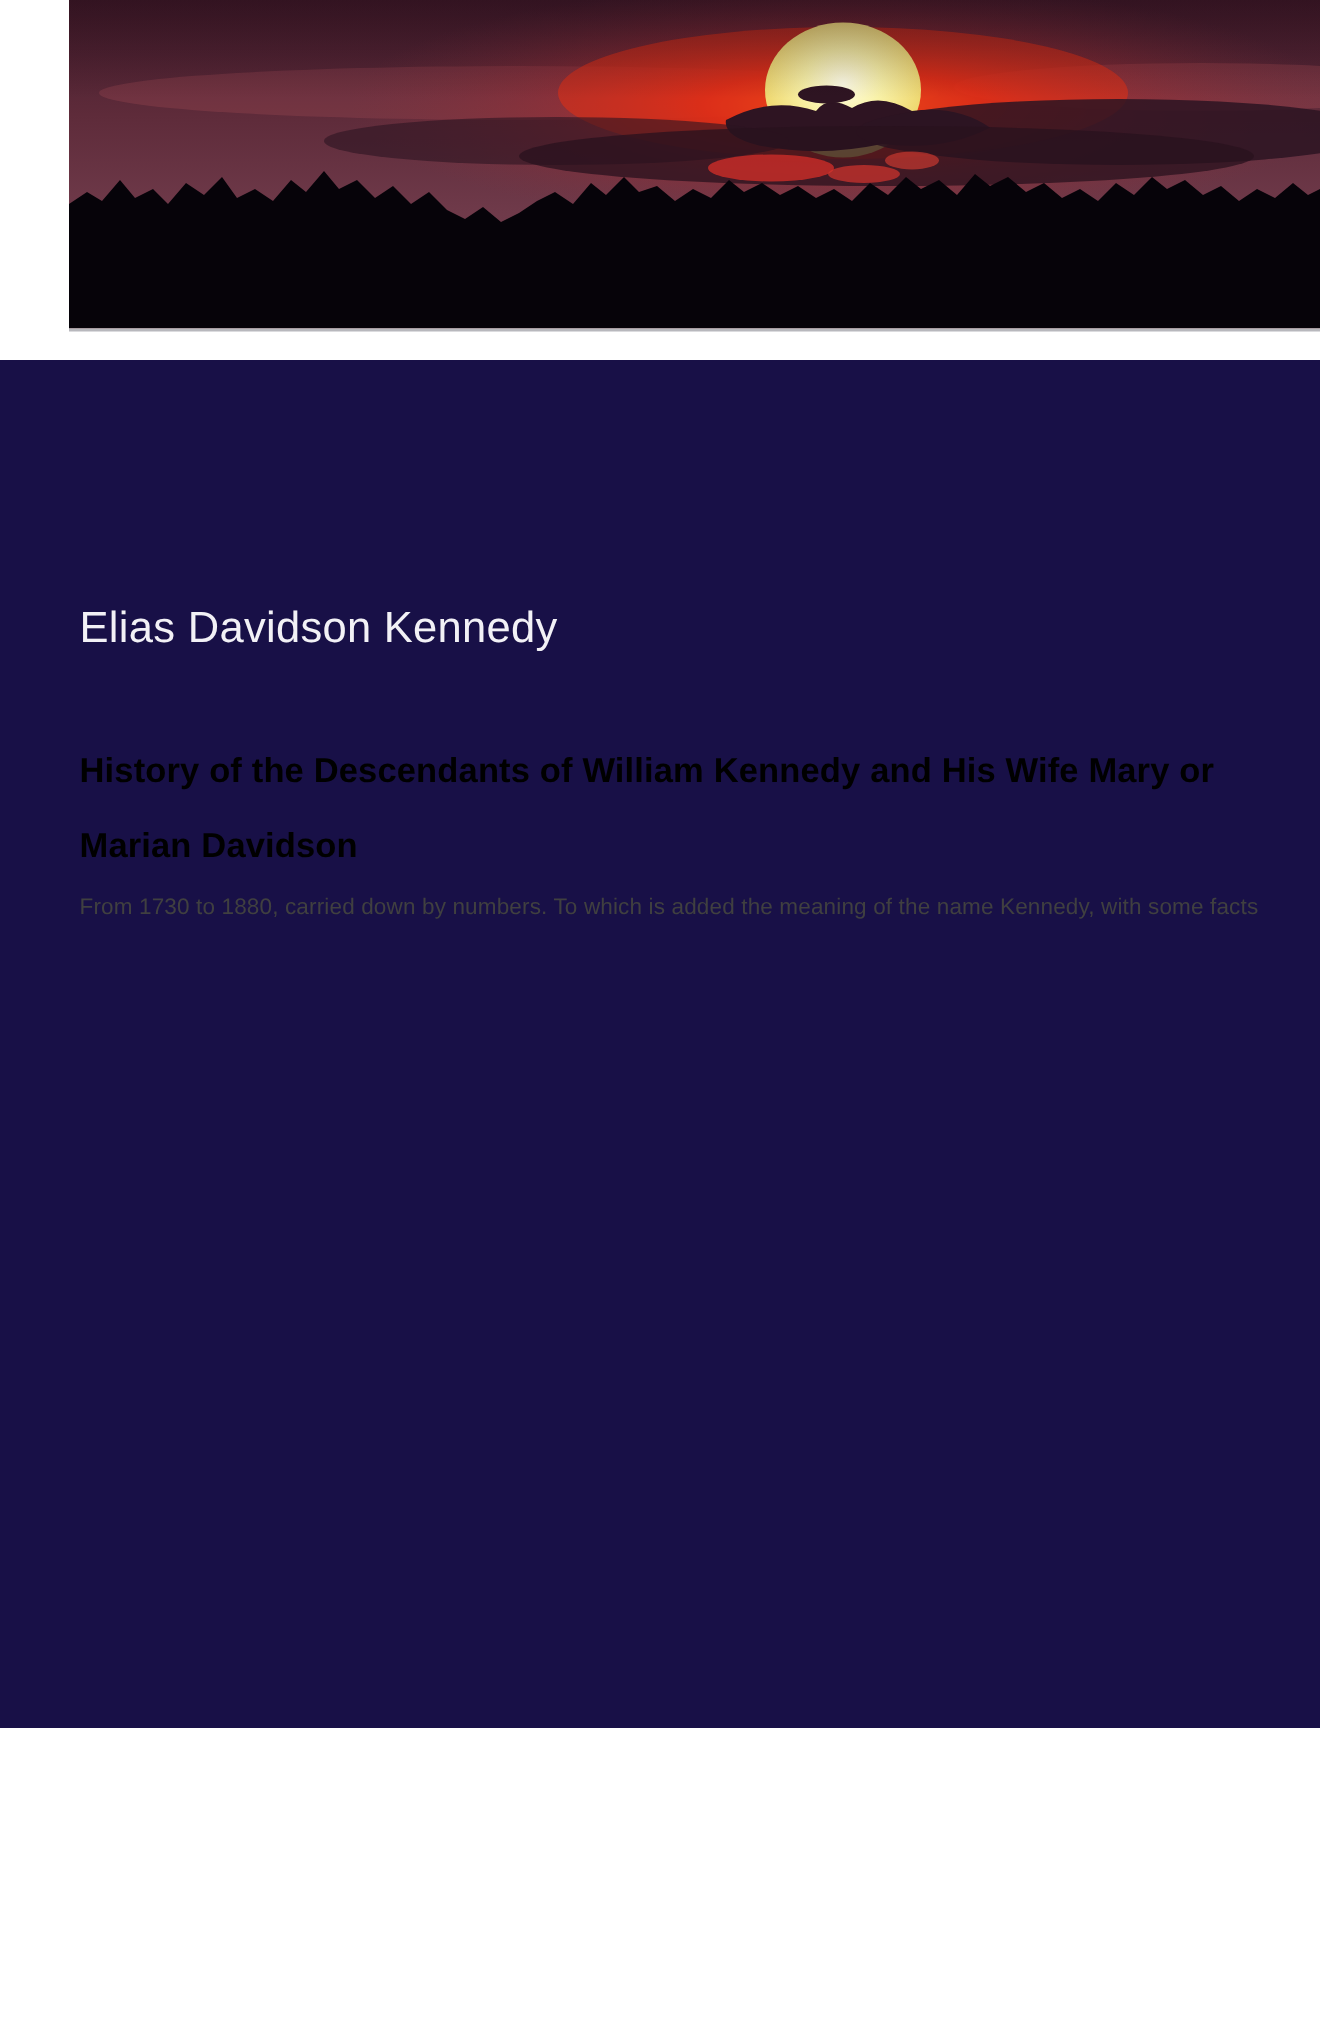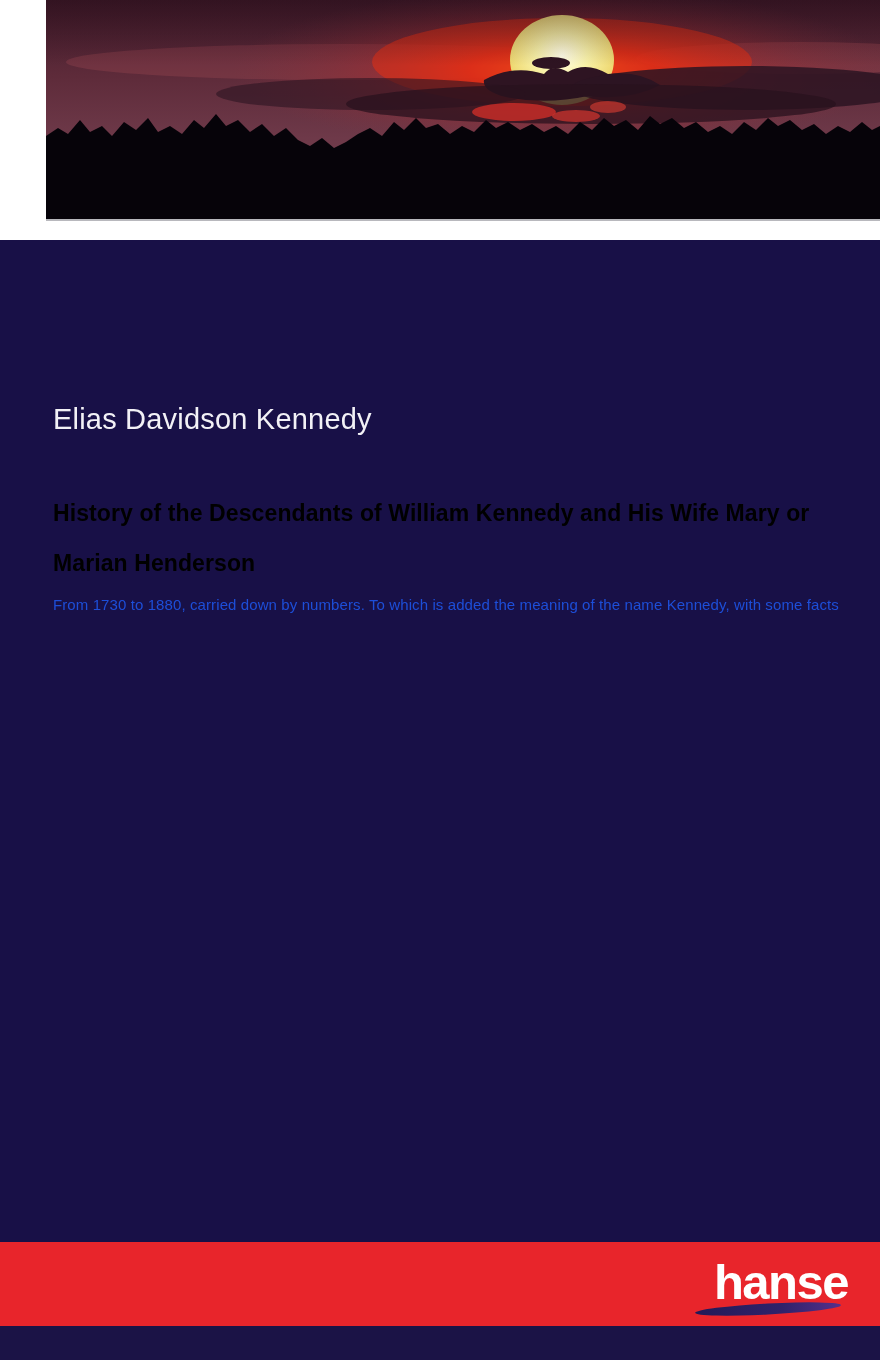--- a/index.html
+++ b/index.html
@@ -1,18 +1,18 @@
 <!DOCTYPE html>
 <html><head>
 <meta charset="utf-8">
 <style>
   html,body{margin:0;padding:0;background:#ffffff;}
   .page{
     position:relative;
-    width:880px;height:1360px;
+    width:880px;height:1152px;
     background:#ffffff;
     overflow:hidden;
     font-family:"Liberation Sans", sans-serif;
   }
   
   .photo{
     position:absolute;left:46px;top:0;width:834px;height:219px;
     box-shadow:0 2px 0 rgba(125,125,135,.55);
   }
   .photo svg{display:block;width:834px;height:219px;}
@@ -27,21 +27,21 @@
   }
   .title-line{
     position:absolute;left:53px;
     font-size:23px;font-weight:700;color:#000000;letter-spacing:.1px;
     white-space:nowrap;
   }
   .title-line.l1{top:500px;}
   .title-line.l2{top:550px;}
   .subtitle-line{
     position:absolute;left:53px;
-    font-size:15px;font-weight:400;color:#1d4ed8;letter-spacing:.1px;
+    font-size:15px;font-weight:400;color:#404040;letter-spacing:.1px;
     white-space:nowrap;
   }
   .subtitle-line.l1{top:596px;}
   .subtitle-line.l2{top:640px;}
   
   .footer-red{
     position:absolute;left:0;top:1242px;width:880px;height:84px;
     background:#e8252b;
   }
   .footer-navy-strip{
@@ -116,21 +116,21 @@
 
       <path d="M0,136 L12,128 L22,134 L34,120 L44,132 L56,126 L66,136 L78,122 L90,130 L102,118 L112,132 L124,126 L136,134 L148,120 L158,128 L170,114 L180,126 L192,120 L204,132 L216,124 L228,136 L240,128 L252,140 L264,146 L276,138 L288,148 L300,142 L312,134 L324,128 L336,136 L348,122 L358,130 L370,118 L380,128 L392,124 L404,134 L416,126 L428,132 L440,120 L450,128 L462,122 L474,130 L486,124 L498,132 L510,126 L522,134 L534,122 L546,130 L558,118 L568,126 L580,120 L592,130 L604,116 L614,124 L626,118 L638,128 L650,122 L662,132 L674,126 L686,134 L698,122 L710,130 L722,118 L732,126 L744,120 L756,130 L768,124 L780,134 L792,126 L804,132 L816,122 L826,130 L834,126 L834,219 L0,219 Z" fill="#060309"></path>
     </svg>
   </div>
 
   <div class="main-navy"></div>
 
   <div class="author">Elias Davidson Kennedy</div>
 
   <div class="title-line l1">History of the Descendants of William Kennedy and His Wife Mary or</div>
-  <div class="title-line l2">Marian Henderson</div>
+  <div class="title-line l2">Marian Davidson</div>
 
   <div class="subtitle-line l1">From 1730 to 1880, carried down by numbers. To which is added the meaning of the name Kennedy, with some facts</div>
 
   <div class="footer-red"></div>
   <div class="footer-navy-strip"></div>
 
   <div class="hanse-logo">
     <svg class="hanse-swoosh" width="158" height="20">
       <defs>
         <linearGradient id="swg" x1="0" y1="0" x2="1" y2="0">

